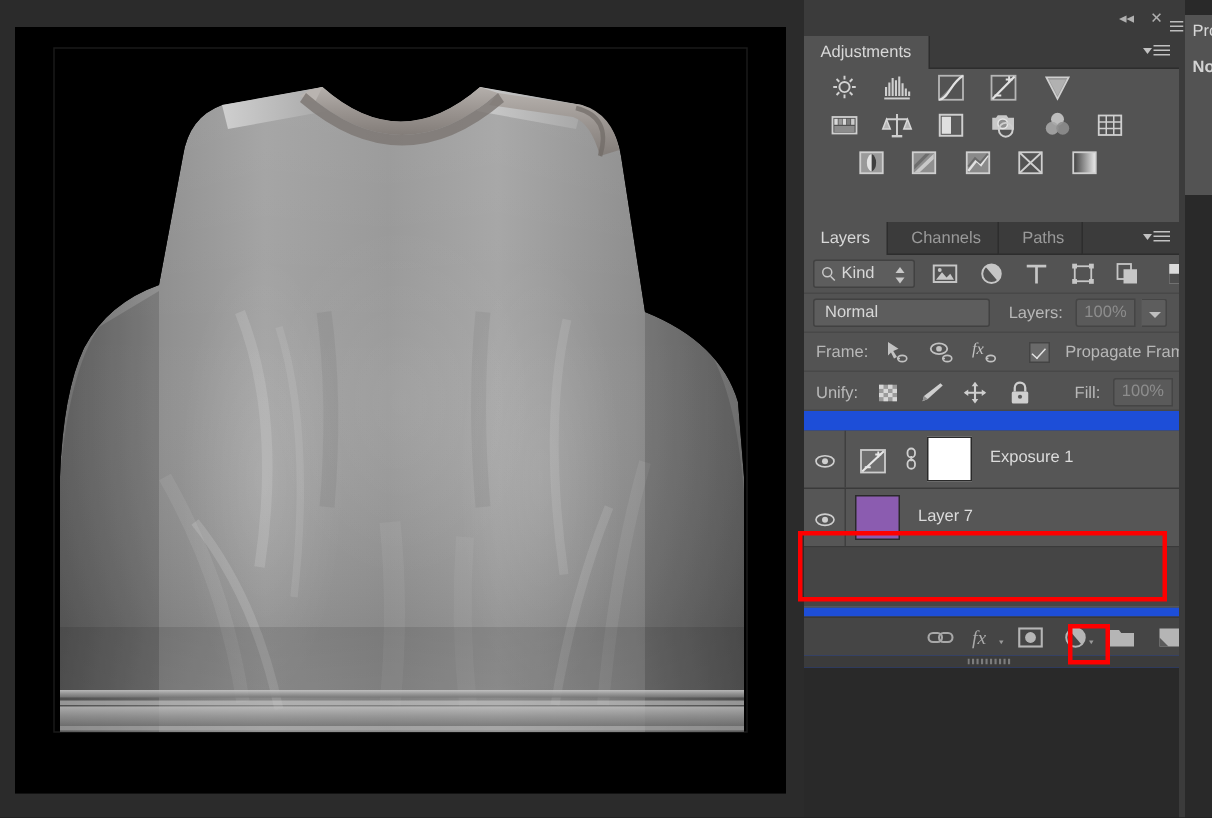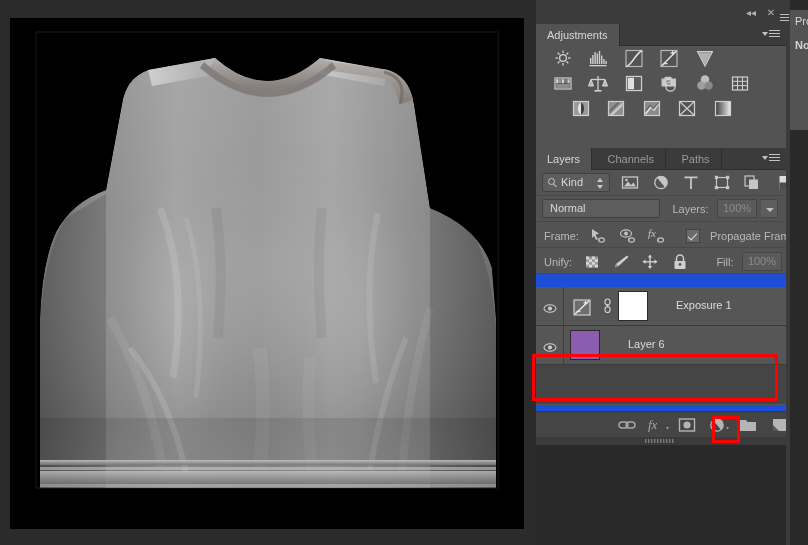--- a/index.html
+++ b/index.html
@@ -307,21 +307,20 @@
     width: 30px; height: 30px;
     border: 1px solid #2a2a2a;
     background: #fff;
     overflow: hidden;
   }
   .layer-row .name {
     position: absolute;
     top: 12px;
     font-size: 11px;
     color: #dcdcdc;
-    margin-left: 16px;
   }
   .layer-row .linkico {
     position: absolute;
     top: 12px;
     width: 10px; height: 14px;
   }
   #layer-strip-bottom {
     position: absolute; left: 0; top: 117px;
     width: 250px; height: 5px;
     background: #565656;
@@ -881,21 +880,21 @@
         <div class="layer-row">
           <div class="eye-cell">
             <span class="eye">
               <svg width="14" height="11" viewBox="0 0 14 11">
                 <ellipse cx="7" cy="5.5" rx="6" ry="3.7" fill="none" stroke="#cfcfcf" stroke-width="1.1"></ellipse>
                 <circle cx="7" cy="5.5" r="2" fill="#cfcfcf"></circle>
               </svg>
             </span>
           </div>
           <span class="thumb" id="layer1-thumb" style="left:34px;background:#8b5cb0"></span>
-          <span class="name" style="left:76px">Layer 6</span>
+          <span class="name" style="left:76px">Layer 7</span>
         </div>
 
         <div id="layer-strip-bottom"></div>
       </div>
 
       <div id="layers-footer">
         <span class="bico" style="left:81px">
           <svg width="20" height="18" viewBox="0 0 20 18">
             <rect x="2" y="6" width="9" height="6" rx="3" fill="none" stroke="#a8a8a8" stroke-width="1.4"></rect>
             <rect x="9" y="6" width="9" height="6" rx="3" fill="none" stroke="#a8a8a8" stroke-width="1.4"></rect>

